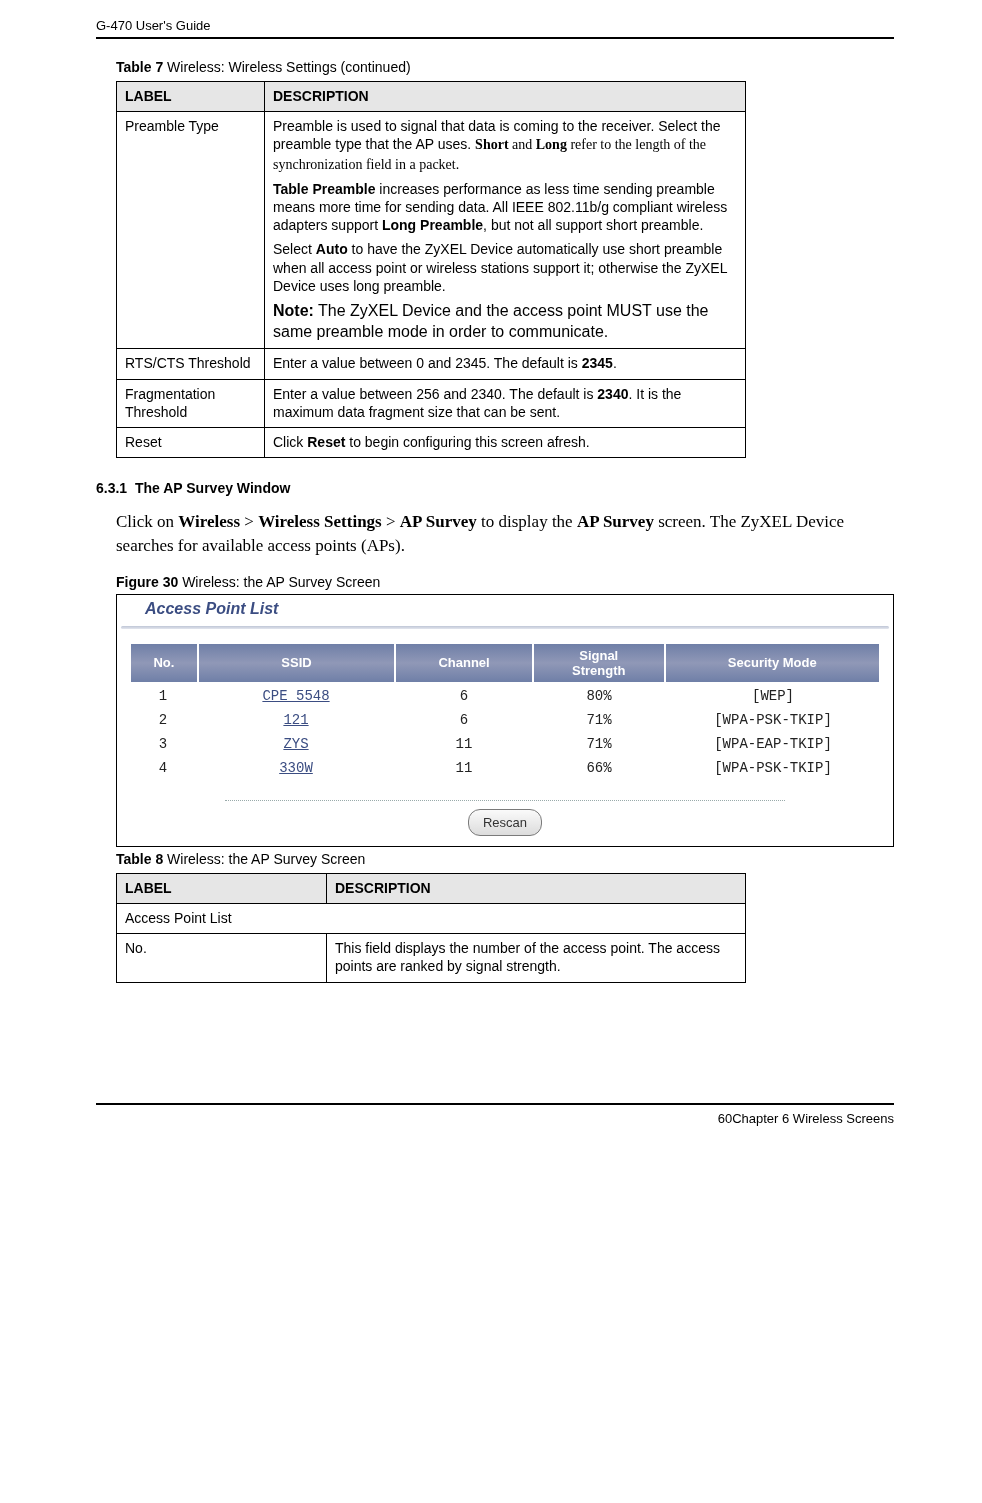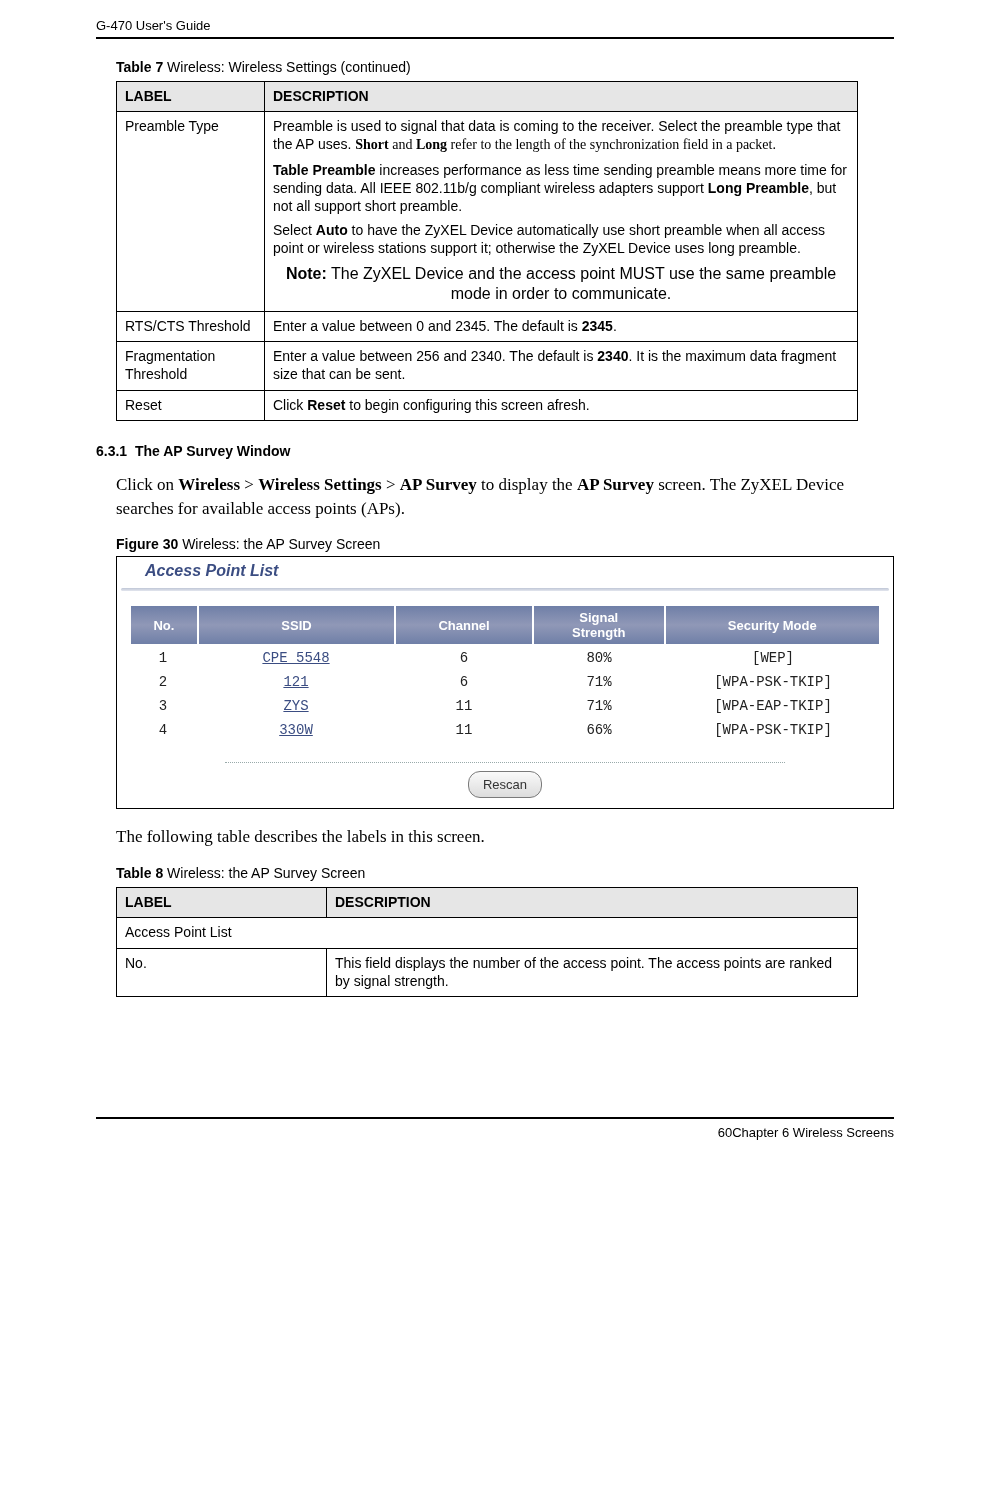--- a/index.html
+++ b/index.html
@@ -4,21 +4,21 @@
 <style>
   * { box-sizing: border-box; margin: 0; padding: 0; }
   html, body { width: 982px; background: #fff; font-family: Arial, Helvetica, sans-serif; color: #000; }
   .page { width: 982px; padding: 18px 88px 24px 96px; position: relative; }
   .running-header { font-size: 13px; margin-bottom: 4px; }
   .hr-line { height: 2px; background: #000; margin-bottom: 20px; }
 
   .table-caption { font-size: 14px; margin: 4px 0 6px 20px; }
   .table-caption .bold { font-weight: bold; }
 
-  table.settings { border-collapse: collapse; width: 742px; margin-left: 20px; margin-bottom: 22px; }
+  table.settings { border-collapse: collapse; width: 630px; margin-left: 20px; margin-bottom: 22px; }
   table.settings th, table.settings td { border: 1px solid #000; vertical-align: top; padding: 5px 8px 6px 8px; font-size: 14px; line-height: 1.3; }
   table.settings th { background: #e6e6e6; font-weight: bold; text-align: left; }
   table.settings col.c1 { width: 148px; }
 
   .serif { font-family: "Times New Roman", Times, serif; }
   .bold { font-weight: bold; }
 
   .p-note { margin-top: 6px; }
 
   h2.sec { font-size: 14px; font-weight: bold; margin: 18px 0 14px 0; }
@@ -88,21 +88,21 @@
     <td>
       <div>
         <span>Preamble is used to signal that data is coming to the receiver. Select the preamble type that the AP uses. </span><span class="serif bold">Short</span><span class="serif"> and </span><span class="serif bold">Long</span><span class="serif"> refer to the length of the synchronization field in a packet.</span>
       </div>
       <div class="para-inner">
         <span class="bold">Table Preamble</span><span> increases performance as less time sending preamble means more time for sending data. All IEEE 802.11b/g compliant wireless adapters support </span><span class="bold">Long Preamble</span><span>, but not all support short preamble.</span>
       </div>
       <div class="para-inner">
         <span>Select </span><span class="bold">Auto</span><span> to have the ZyXEL Device automatically use short preamble when all access point or wireless stations support it; otherwise the ZyXEL Device uses long preamble.</span>
       </div>
-      <div class="p-note" style="font-size:16px; padding-left:0;text-align:center;">
+      <div class="p-note" style="font-size:16px; padding-left:0;">
         <span class="bold">Note:</span><span style="padding-left:0;"> The ZyXEL Device and the access point MUST use the same preamble mode in order to communicate.</span>
       </div>
     </td>
   </tr>
   <tr>
     <td>RTS/CTS Threshold</td>
     <td>
       <span>Enter a value between 0 and 2345. The default is </span><span class="bold">2345</span><span>.</span>
     </td>
   </tr>
@@ -197,21 +197,20 @@
         <td>66%</td>
         <td>[WPA-PSK-TKIP]</td>
       </tr>
     </tbody>
         </table>
     <div class="dotted-sep"></div>
     <button class="rescan-btn">Rescan</button>
   </div>
 </div>
 
-<p class="body-para" style="margin-top:16px;">The following table describes the labels in this screen.</p>
 
 <div class="table-caption">
   <span class="bold">Table 8</span><span>   Wireless: the AP Survey Screen</span>
 </div>
 
 <table class="settings">
   <colgroup>
         <col style="width:210px;">
         <col>
       </colgroup>

